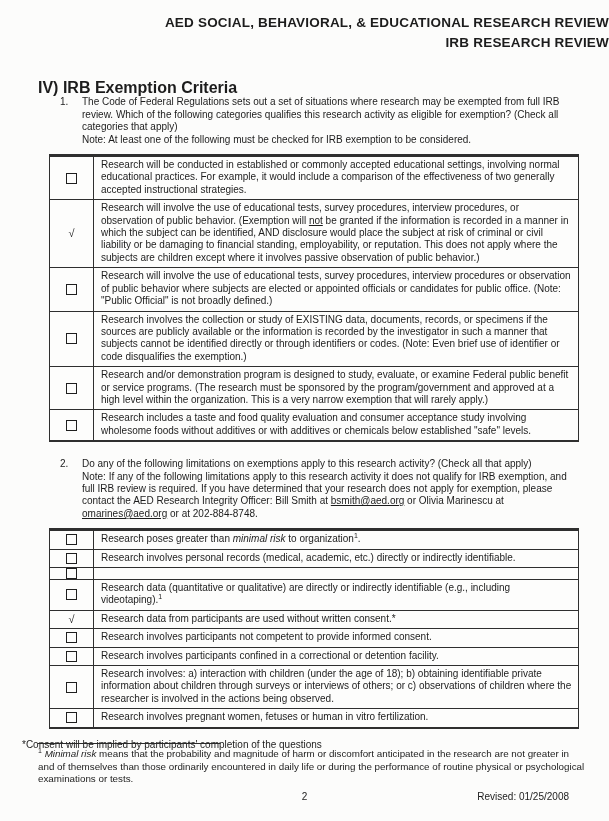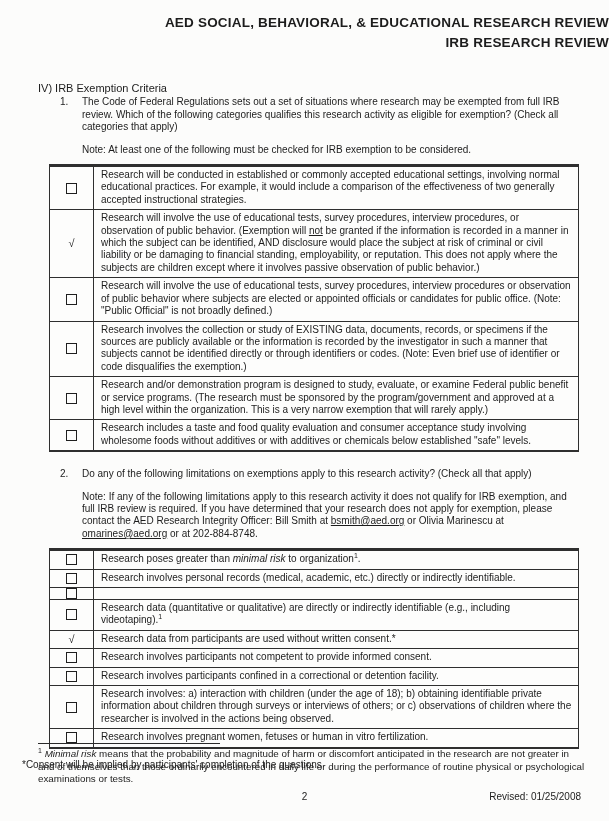--- a/index.html
+++ b/index.html
@@ -13,26 +13,26 @@
     font-size:10px; line-height:12.4px;
     color:#1c1c1c;
     overflow:hidden;
   }
   .doc-header { padding-top:13px; text-align:center; }
   .doc-header .t1, .doc-header .t2 {
     font-weight:bold; font-size:13.5px; line-height:20px; letter-spacing:0.2px;text-align:right;
   }
   .section-heading {
     margin:29px 0 2px 38px;
-    font-weight:normal; font-size:11px;
+    font-weight:bold; font-size:16px;
   }
   .q-item { display:flex; margin-left:60px; margin-right:30px; }
   .q-num { width:22px; flex:none; }
   .q-text { flex:1; max-width:493px; }
-  .note-block { margin:10px 30px 0 82px; max-width:493px; }
+  .note-block { margin:0 30px 0 82px; max-width:493px; }
   .tbl {
     margin-left:49px; width:530px;
     border:1px solid #2f2f2f; border-top-width:3px; border-bottom-width:2px;
     background:#fdfdfc;
   }
   .trow { display:flex; border-top:1px solid #2f2f2f; }
   .trow:first-child { border-top:none; }
   .cb-cell {
     width:44px; flex:none;
     border-right:1px solid #2f2f2f;
@@ -57,21 +57,21 @@
     font-size:9.8px; line-height:12.6px;
   }
   .footnote-rule {
     width:182px; border-top:1.5px solid #2a2a2a; margin-bottom:4px;
   }
   .page-footer {
     position:absolute; left:0; bottom:17px; width:100%;
     height:13px; font-size:10px;
   }
   .page-num { position:absolute; left:0; width:100%; text-align:center; }
-  .revised { position:absolute; right:28px; }
+  .revised { position:absolute; right:40px; }
 </style>
 </head>
 <body>
 
 <div class="page">
 
   <div class="doc-header">
     <div class="t1">AED SOCIAL, BEHAVIORAL, &amp; EDUCATIONAL RESEARCH REVIEW</div>
     <div class="t2">IRB RESEARCH REVIEW</div>
   </div>

